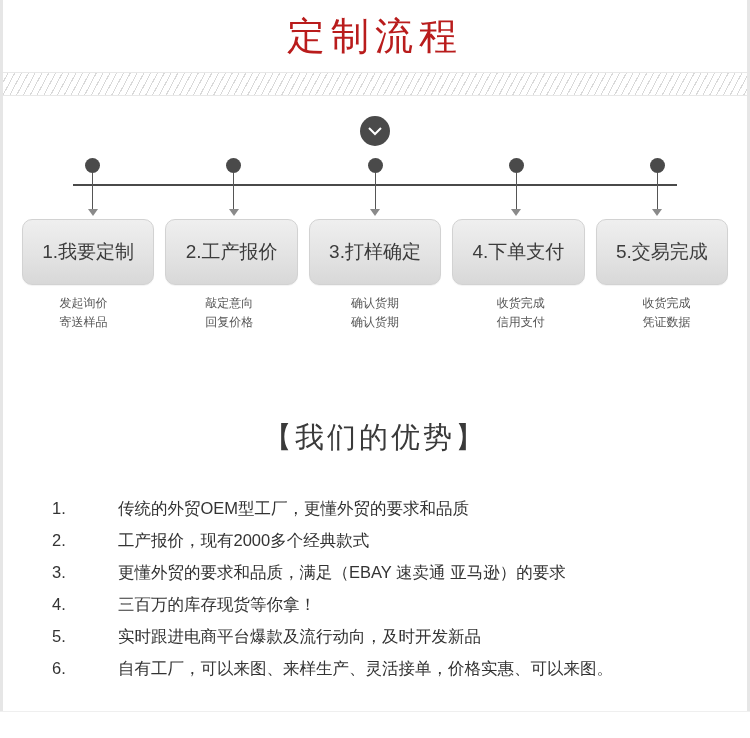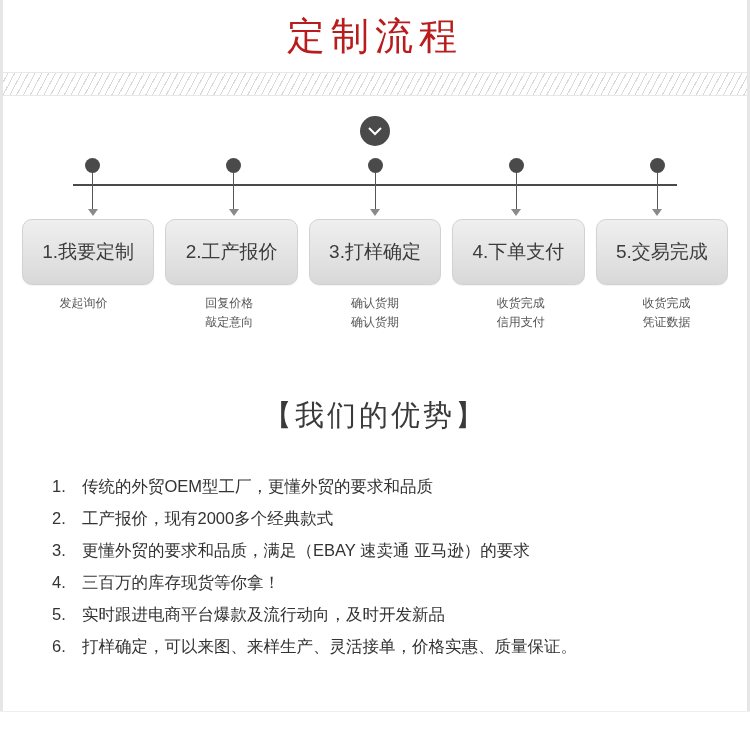--- a/index.html
+++ b/index.html
@@ -162,39 +162,40 @@
     line-height: 19px;
     color: #555;
   }
 
   
   .adv-title {
     text-align: center;
     font-size: 29px;
     letter-spacing: 3px;
     color: #3a3a3a;
+    margin-top: 22px;
   }
   .adv-list {
     margin: 34px 0 0 0;
     padding: 0 0 0 52px;
     list-style: none;
   }
   .adv-item {
     font-size: 16.5px;
     color: #333;
     line-height: 32px;
     display: flex;
     align-items: baseline;
   }
   .adv-num {
     width: 30px;
     flex: none;
     color: #333;
   }
-  .adv-text { flex: 1; }
+  .adv-text { flex: 1; margin-left: 36px; }
 
   
   .edge {
     position: absolute;
     top: 0;
     bottom: 0;
     width: 3px;
     background: #e6e6e6;
   }
   .edge.left { left: 0; }
@@ -263,24 +264,25 @@
     <div class="box">1.我要定制</div>
     <div class="box">2.工产报价</div>
     <div class="box">3.打样确定</div>
     <div class="box">4.下单支付</div>
     <div class="box">5.交易完成</div>
   </div>
 
   <div class="captions">
     <div class="caption">
       <div>发起询价</div>
-    </div>
-    <div class="caption">
+      <div>寄送样品</div>
+    </div>
+    <div class="caption">
+      <div>敲定意向</div>
       <div>回复价格</div>
-      <div>敲定意向</div>
     </div>
     <div class="caption">
       <div>确认货期</div>
       <div>确认货期</div>
     </div>
     <div class="caption">
       <div>收货完成</div>
       <div>信用支付</div>
     </div>
     <div class="caption">
@@ -309,17 +311,17 @@
   <li class="adv-item">
     <span class="adv-num">4.</span>
     <span class="adv-text">三百万的库存现货等你拿！</span>
   </li>
   <li class="adv-item">
     <span class="adv-num">5.</span>
     <span class="adv-text">实时跟进电商平台爆款及流行动向，及时开发新品</span>
   </li>
   <li class="adv-item">
     <span class="adv-num">6.</span>
-    <span class="adv-text">打样确定，可以来图、来样生产、灵活接单，价格实惠、质量保证。</span>
+    <span class="adv-text">自有工厂，可以来图、来样生产、灵活接单，价格实惠、可以来图。</span>
   </li>
 </ul>
 
 <div class="bottom-band"></div>
 
 </body></html>

